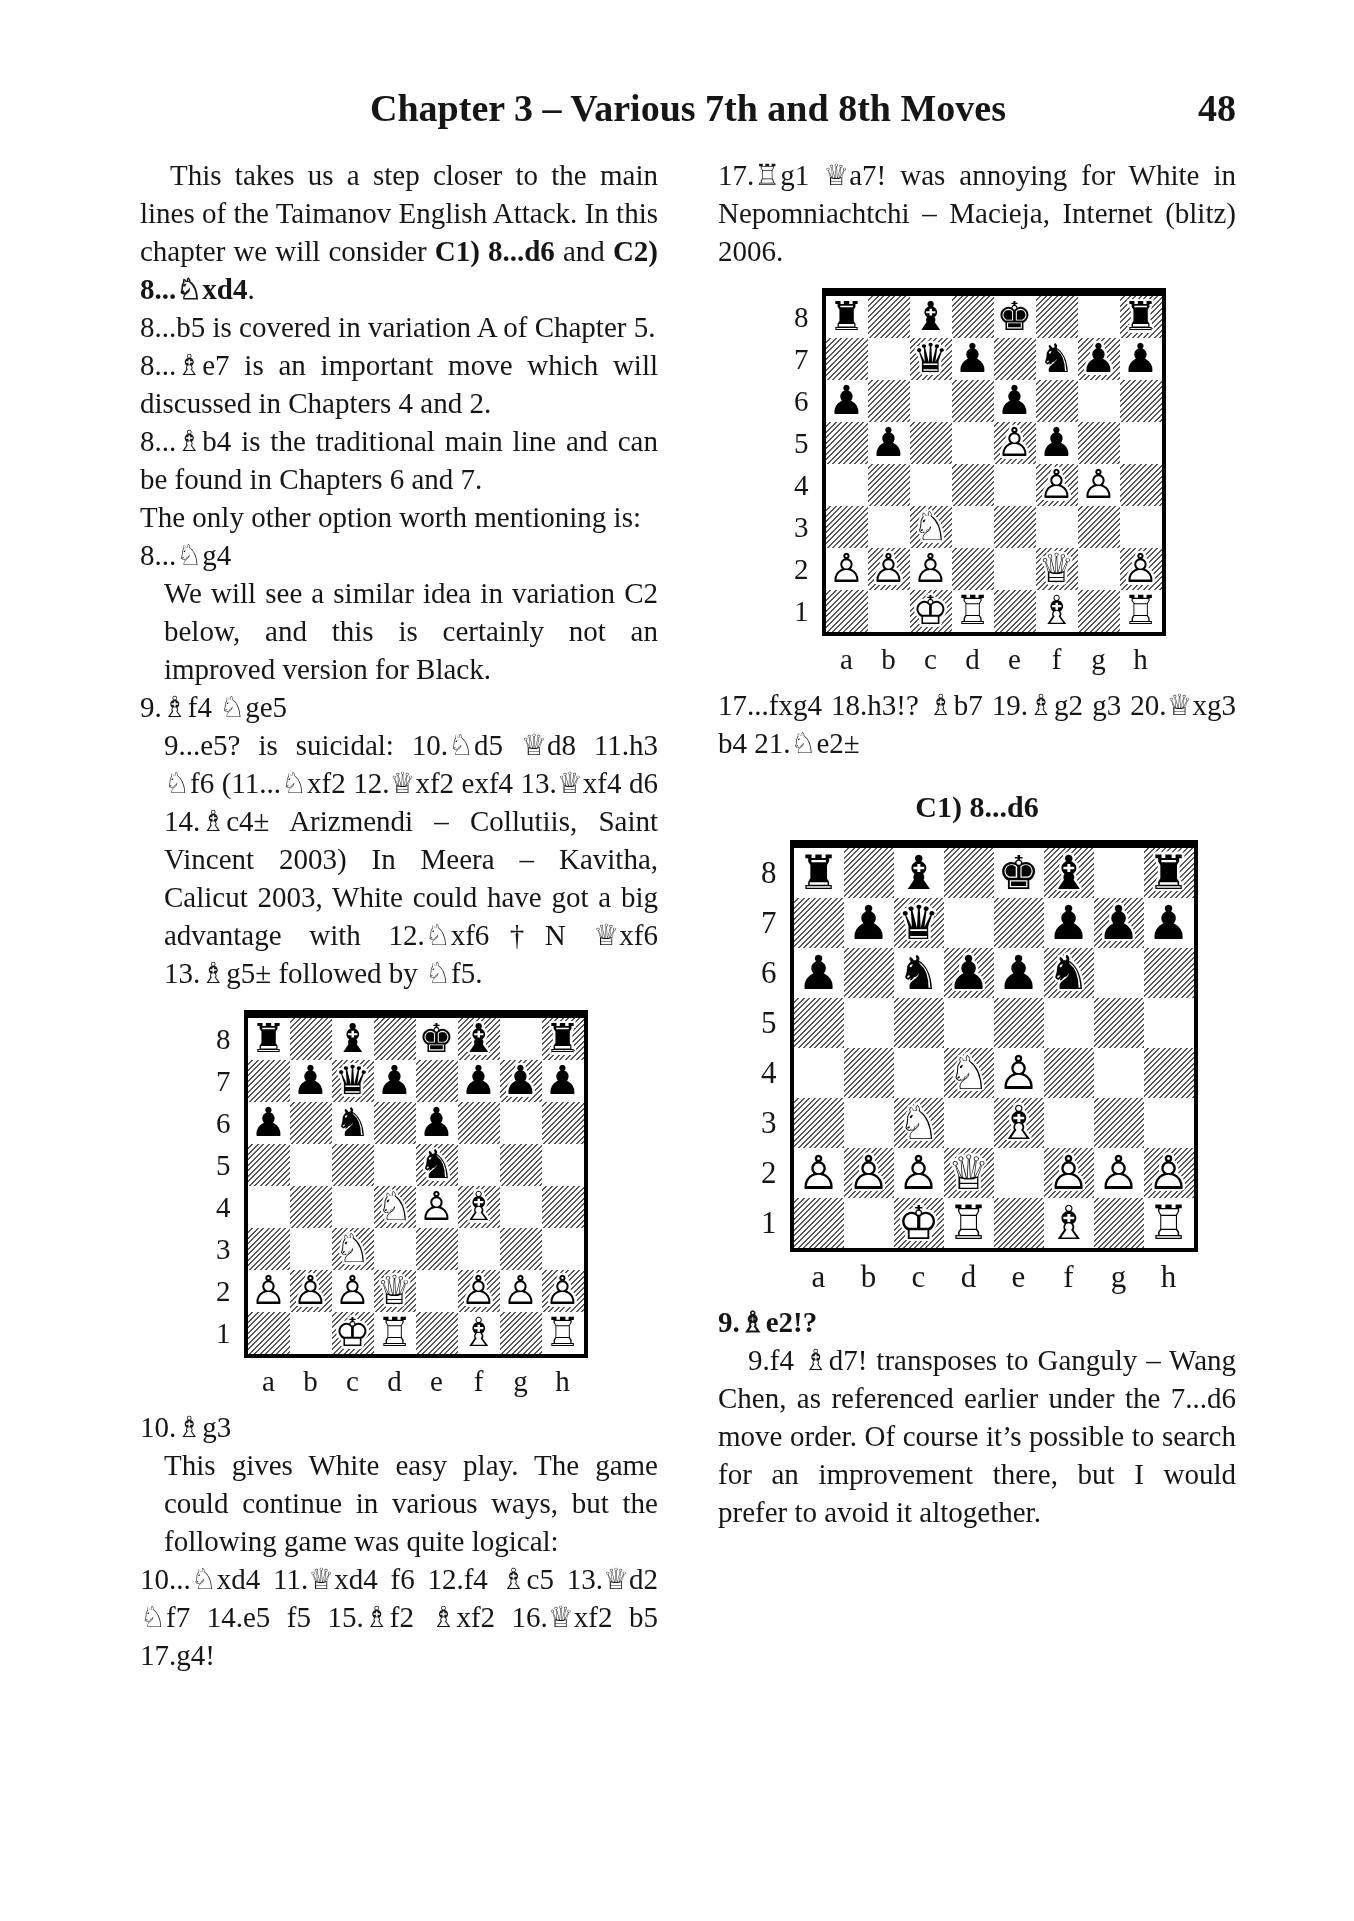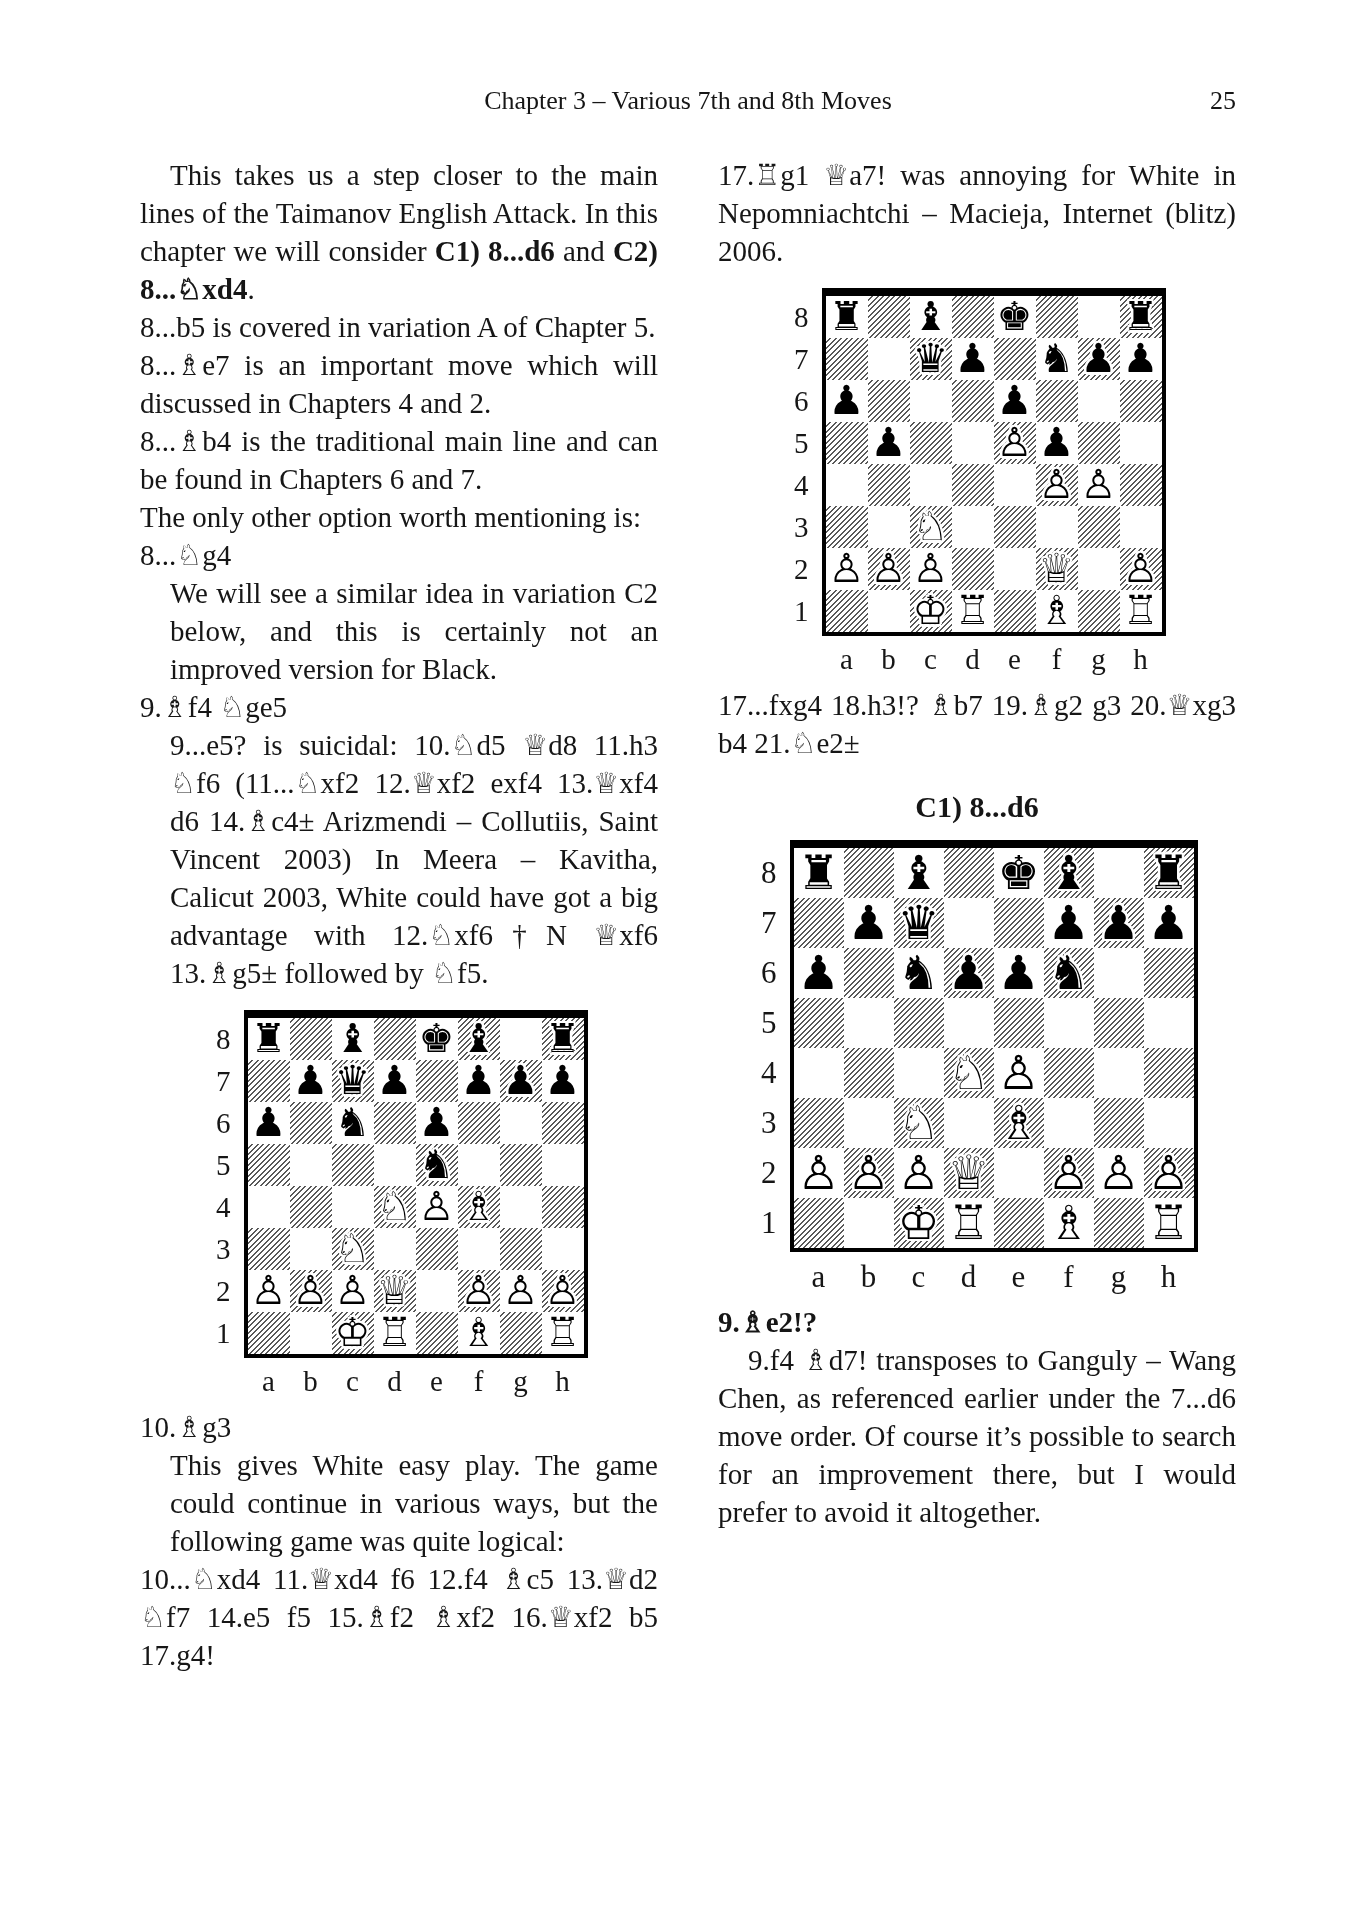--- a/index.html
+++ b/index.html
@@ -1,25 +1,25 @@
 <!DOCTYPE html>
 <html><head>
 <meta charset="utf-8">
 <style>
   html,body{margin:0;padding:0;background:#e8e8e8;}
   .page{position:relative;width:1354px;height:1921px;background:#ffffff;margin:0 auto;
         font-family:"Liberation Serif","DejaVu Serif",serif;color:#161616;overflow:hidden;}
-  .page-header{position:absolute;top:86px;left:140px;right:118px;height:42px;font-size:26px;}
+  .page-header{position:absolute;top:86px;left:140px;right:118px;height:42px;font-size:38px;font-weight:bold;}
   .chapter-title{position:absolute;left:0;right:0;text-align:center;}
   .page-number{position:absolute;right:0;top:0;}
   .content{position:absolute;top:156px;left:140px;right:118px;display:flex;gap:60px;}
   .col{flex:1;min-width:0;}
   .p{margin:0;font-size:29px;line-height:38px;text-align:justify;}
   .indent{text-indent:30px;}
-  .vindent{margin-left:30px;}
+  .vindent{margin-left:24px;}
   .gap{}
   .var-heading{margin:28px 0 12px;text-align:center;font-weight:bold;font-size:30px;}
   b{font-weight:bold;}
 
   
   .diagram{margin:18px auto 10px;width:max-content;--sq:42px;--pf:40px;--lf:29px;}
   .diagram.large{--sq:50px;--pf:47px;--lf:31px;margin:16px auto 8px;}
   .diag-wrap{display:flex;align-items:flex-start;}
   .rank-col{display:flex;flex-direction:column;margin-right:13px;padding-top:8px;}
   .rank-label{height:var(--sq);line-height:var(--sq);font-size:var(--lf);text-align:right;min-width:20px;}
@@ -34,21 +34,21 @@
   .file-row{display:grid;grid-template-columns:repeat(8,var(--sq));margin-top:7px;margin-left:4px;}
   .file-label{text-align:center;font-size:var(--lf);}
 </style>
 </head>
 <body>
 
 <div class="page">
 
   <div class="page-header">
     <span class="chapter-title">Chapter 3 – Various 7th and 8th Moves</span>
-    <span class="page-number">25</span>
+    <span class="page-number">48</span>
   </div>
 
   <div class="content">
 
     <div class="col">
       <p class="p indent"><span>This takes us a step closer to the main lines of the Taimanov English Attack. In this chapter we will consider </span><b>C1) 8...d6</b><span> and </span><b>C2) 8...♘xd4</b><span>.</span></p>
 
       <p class="p gap">8...b5 is covered in variation A of Chapter 5.</p>
 
       <p class="p gap">8...♗e7 is an important move which will discussed in Chapters 4 and 2.</p>

